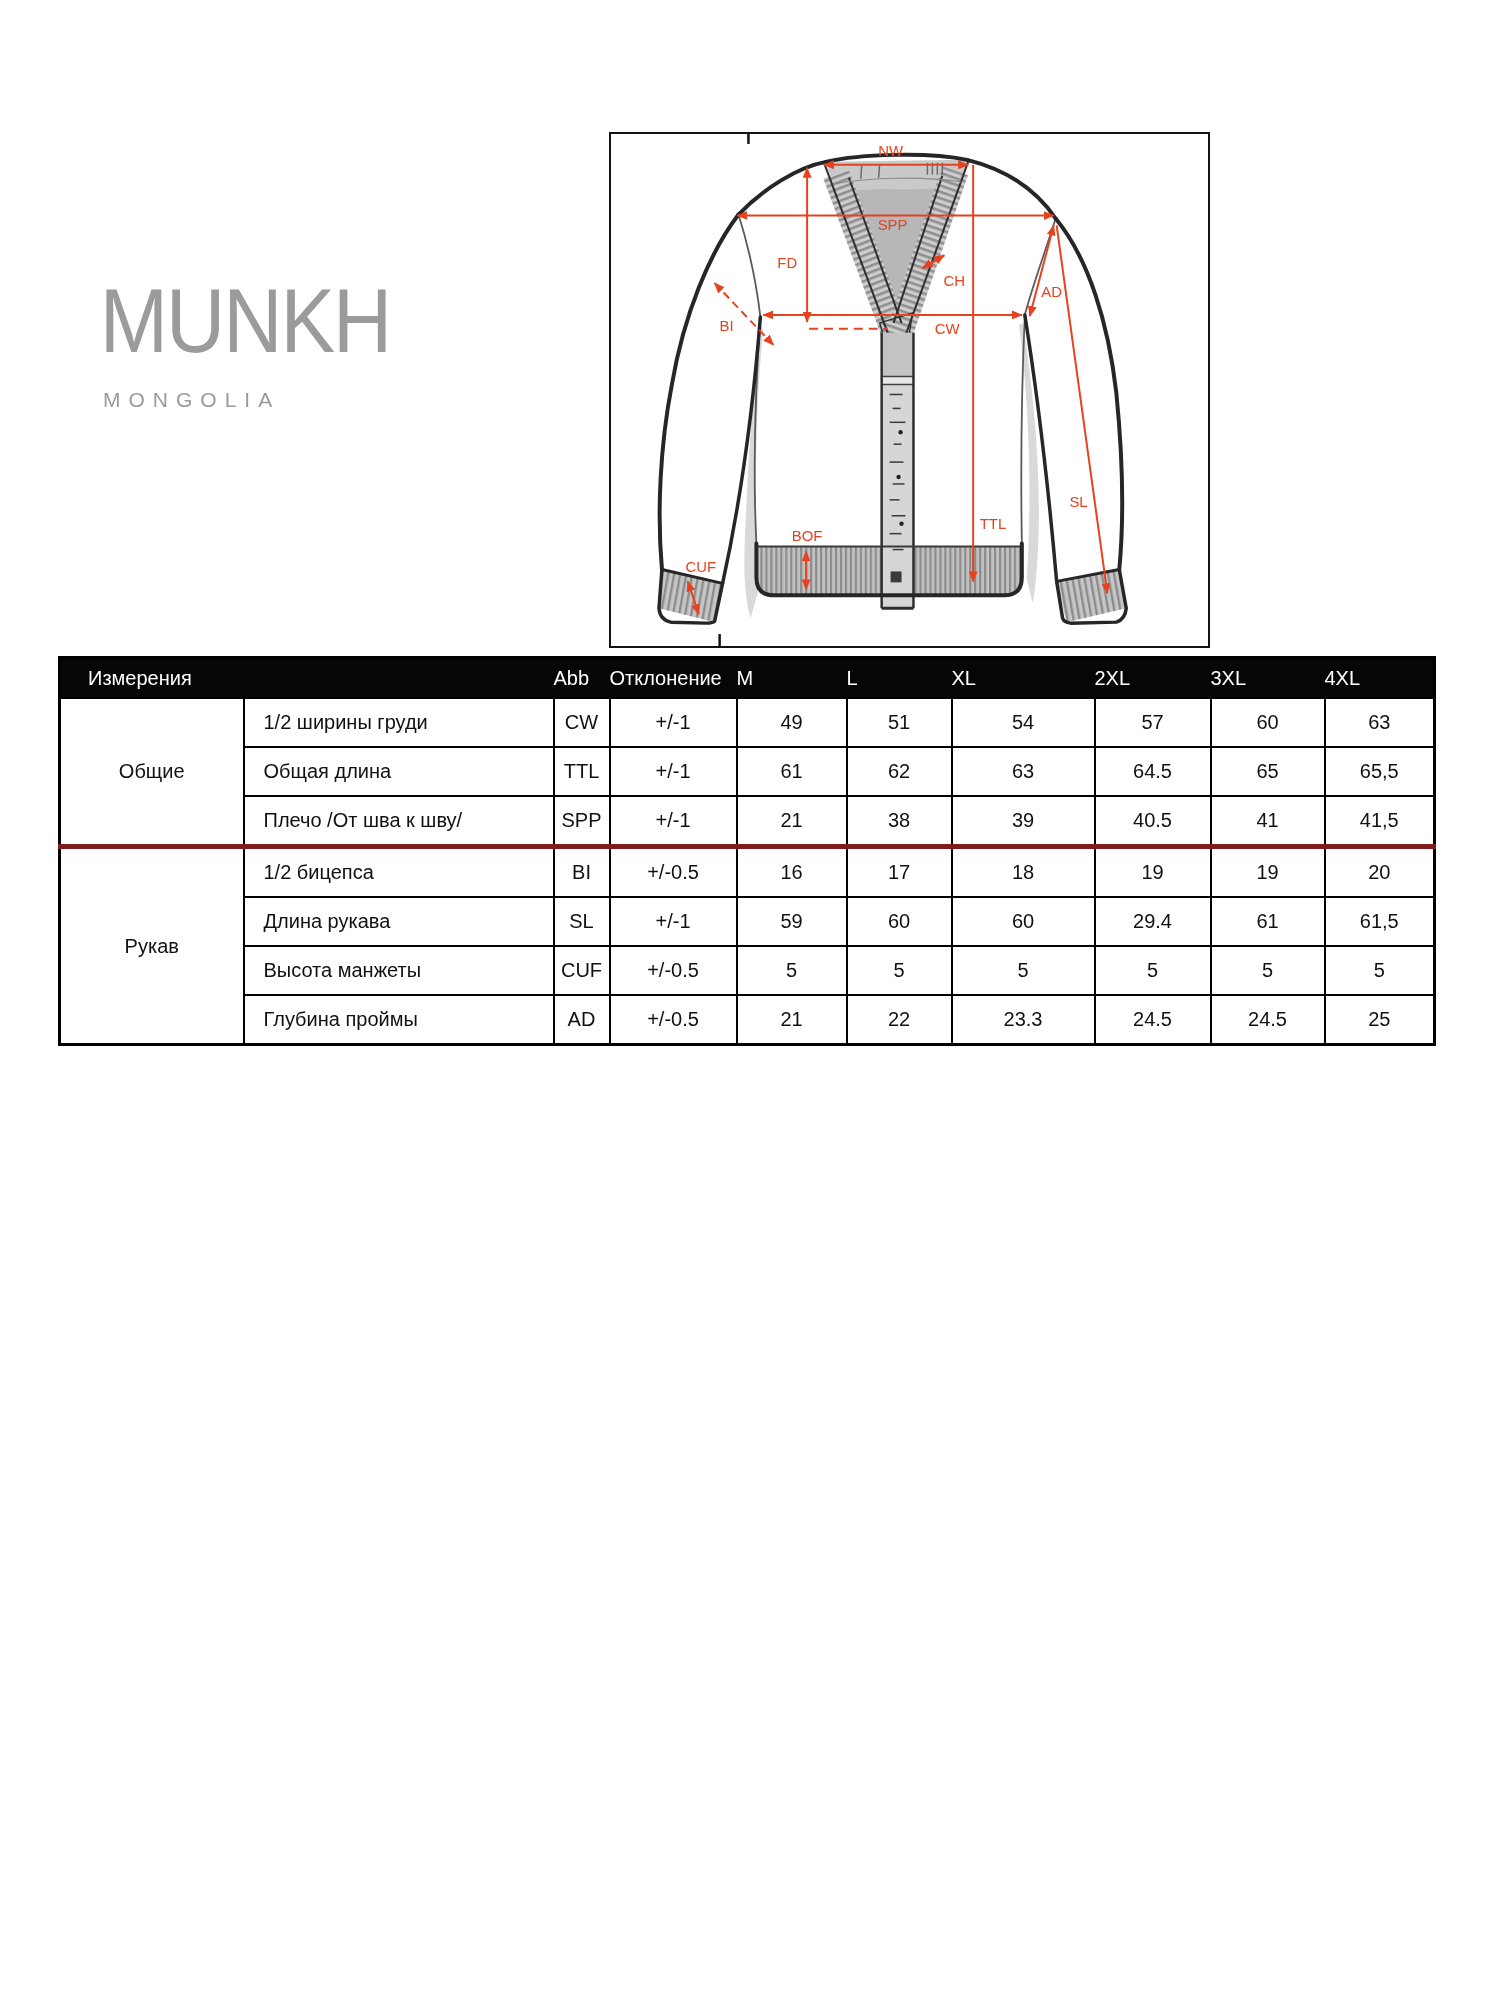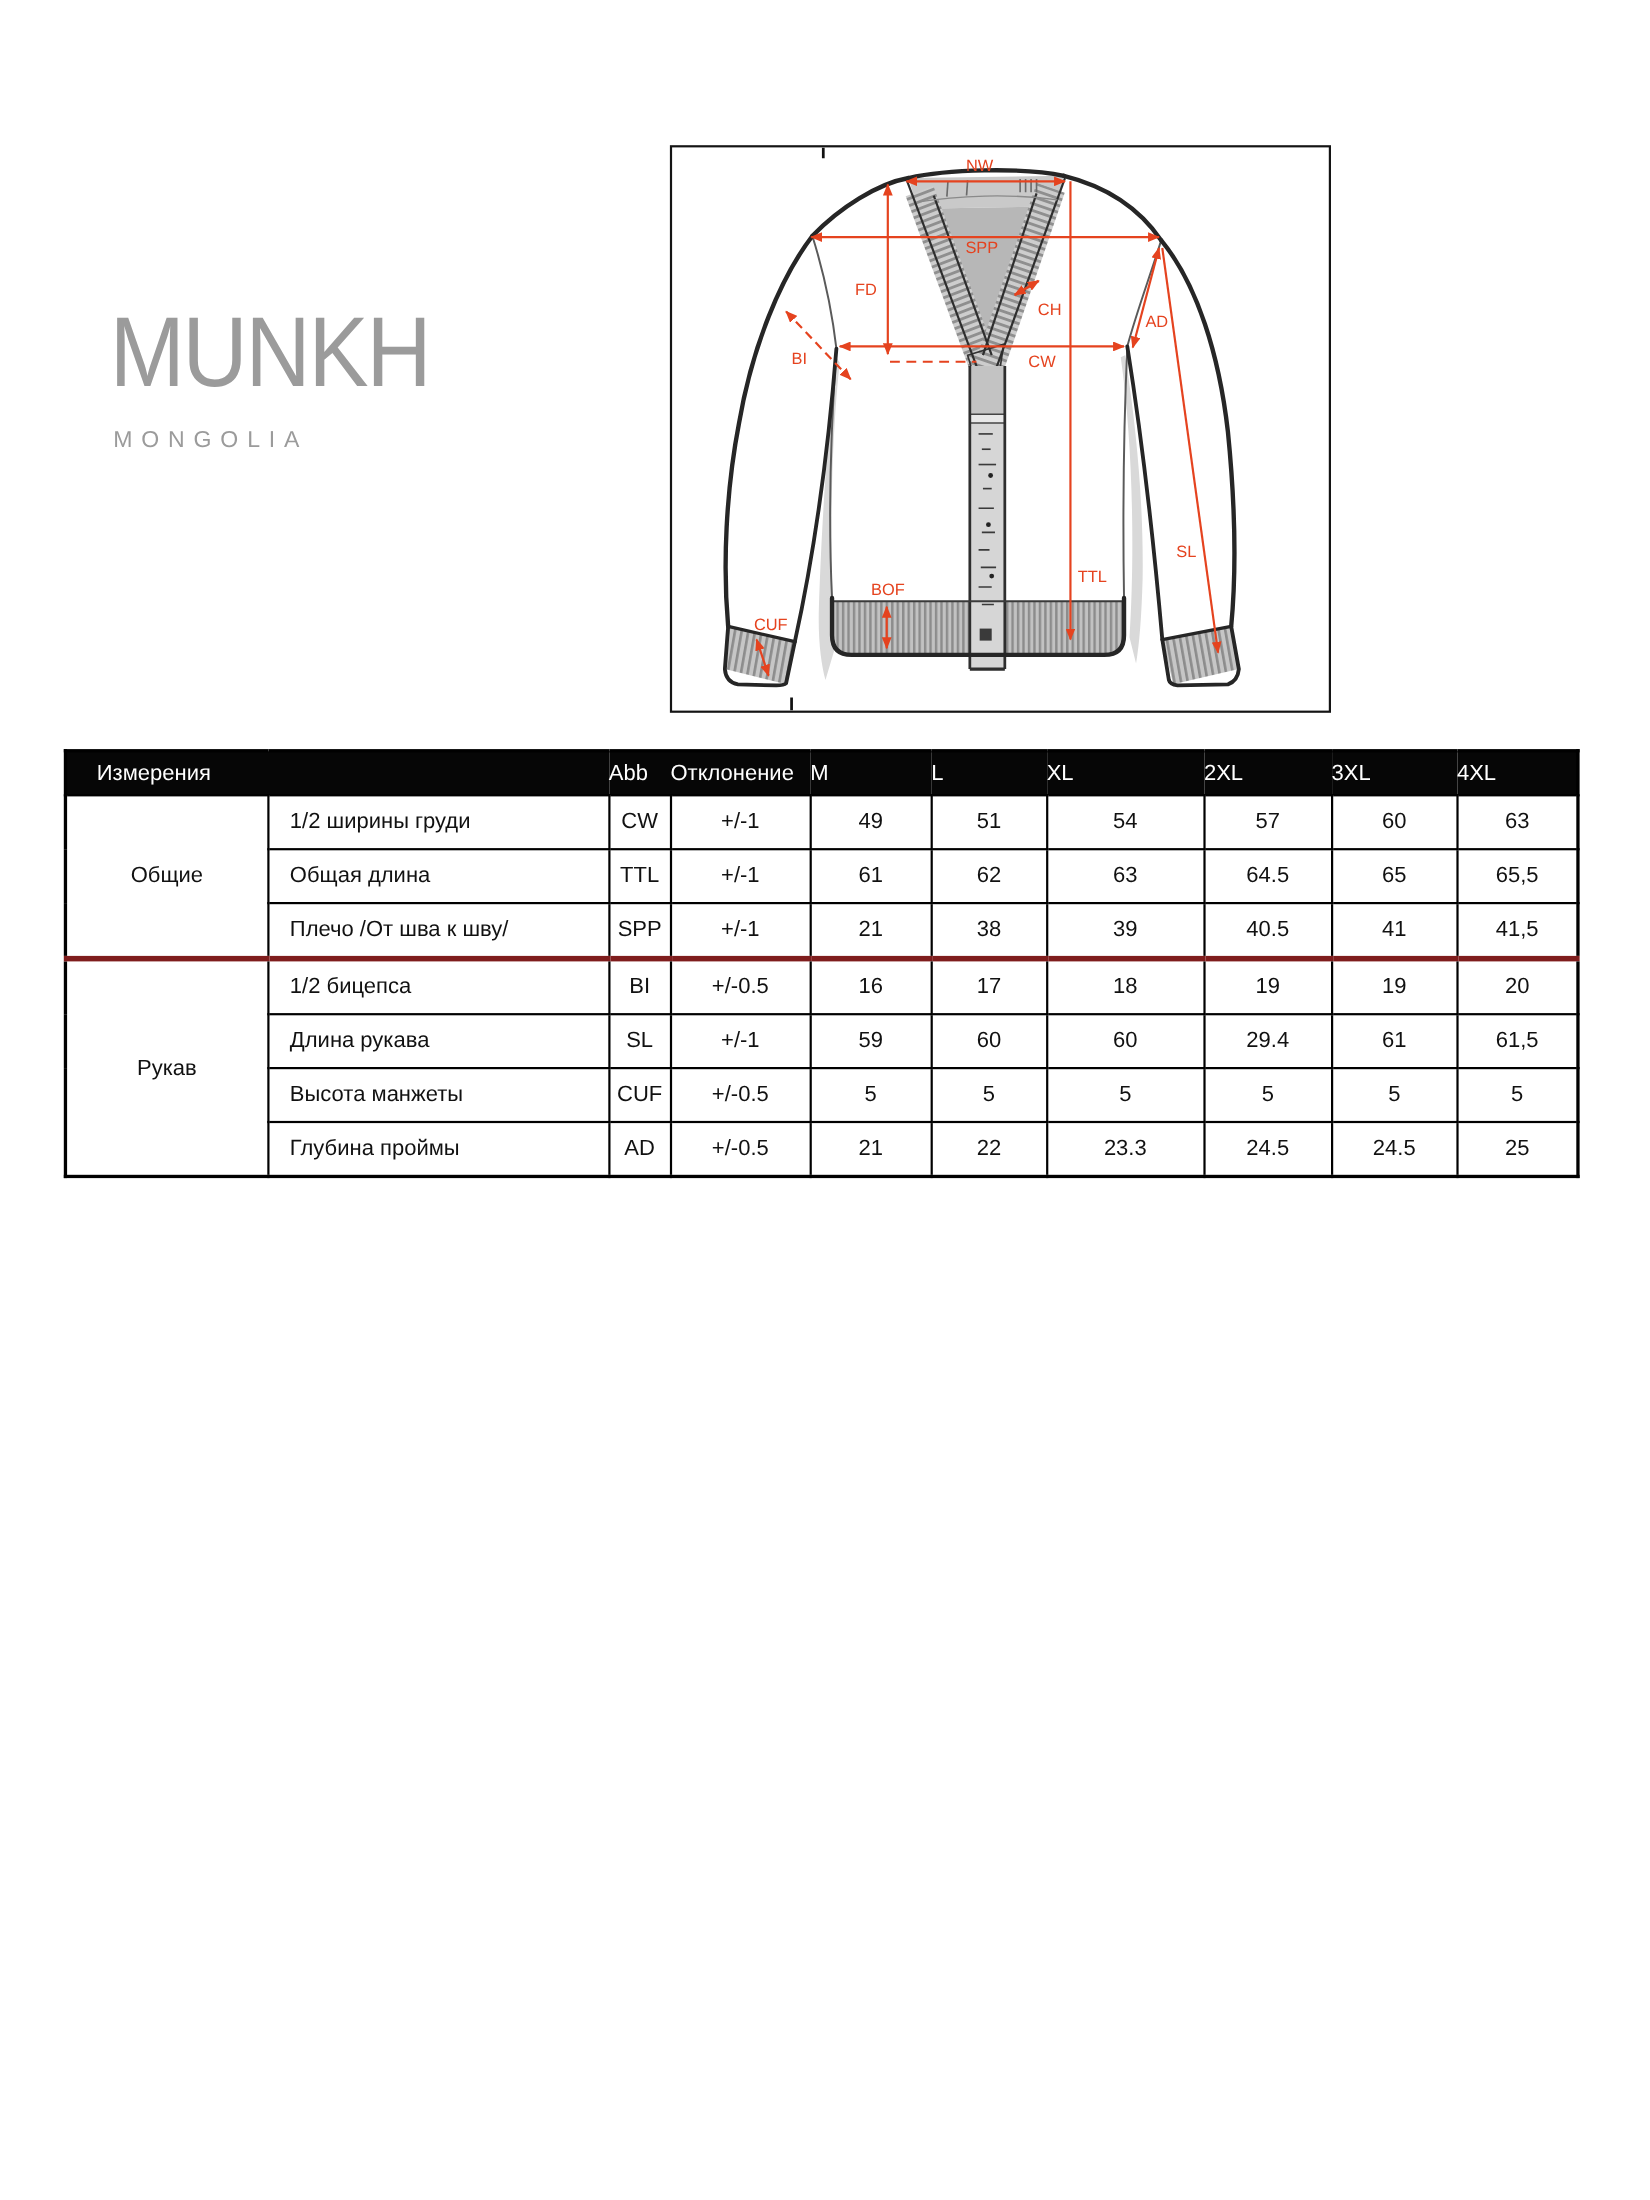--- a/index.html
+++ b/index.html
@@ -15,21 +15,21 @@
     position:absolute;left:95px;top:388px;width:300px;
     text-align:left;font-size:21px;letter-spacing:8px;text-indent:8px;
     color:#9b9b9b;font-weight:400;
   }
 
   .diagram{
     position:absolute;left:609px;top:92px;width:601px;height:516px;
     border:2px solid #141414;box-sizing:border-box;background:#fff;margin-top:40px;
   }
 
-  .size-table-wrap{position:absolute;left:58px;top:681px;}
+  .size-table-wrap{position:absolute;left:58px;top:656px;}
   table.size-table{
     border-collapse:collapse;table-layout:fixed;width:1375px;
     border:3px solid #000;font-size:20px;color:#111;
   }
   table.size-table th{
     background:#060606;color:#ffffff;font-weight:400;height:38px;
     font-size:20px;border:none;padding:0;text-align:left;
   }
   table.size-table th.meas{text-align:left;padding-left:27px;}
   table.size-table td{

